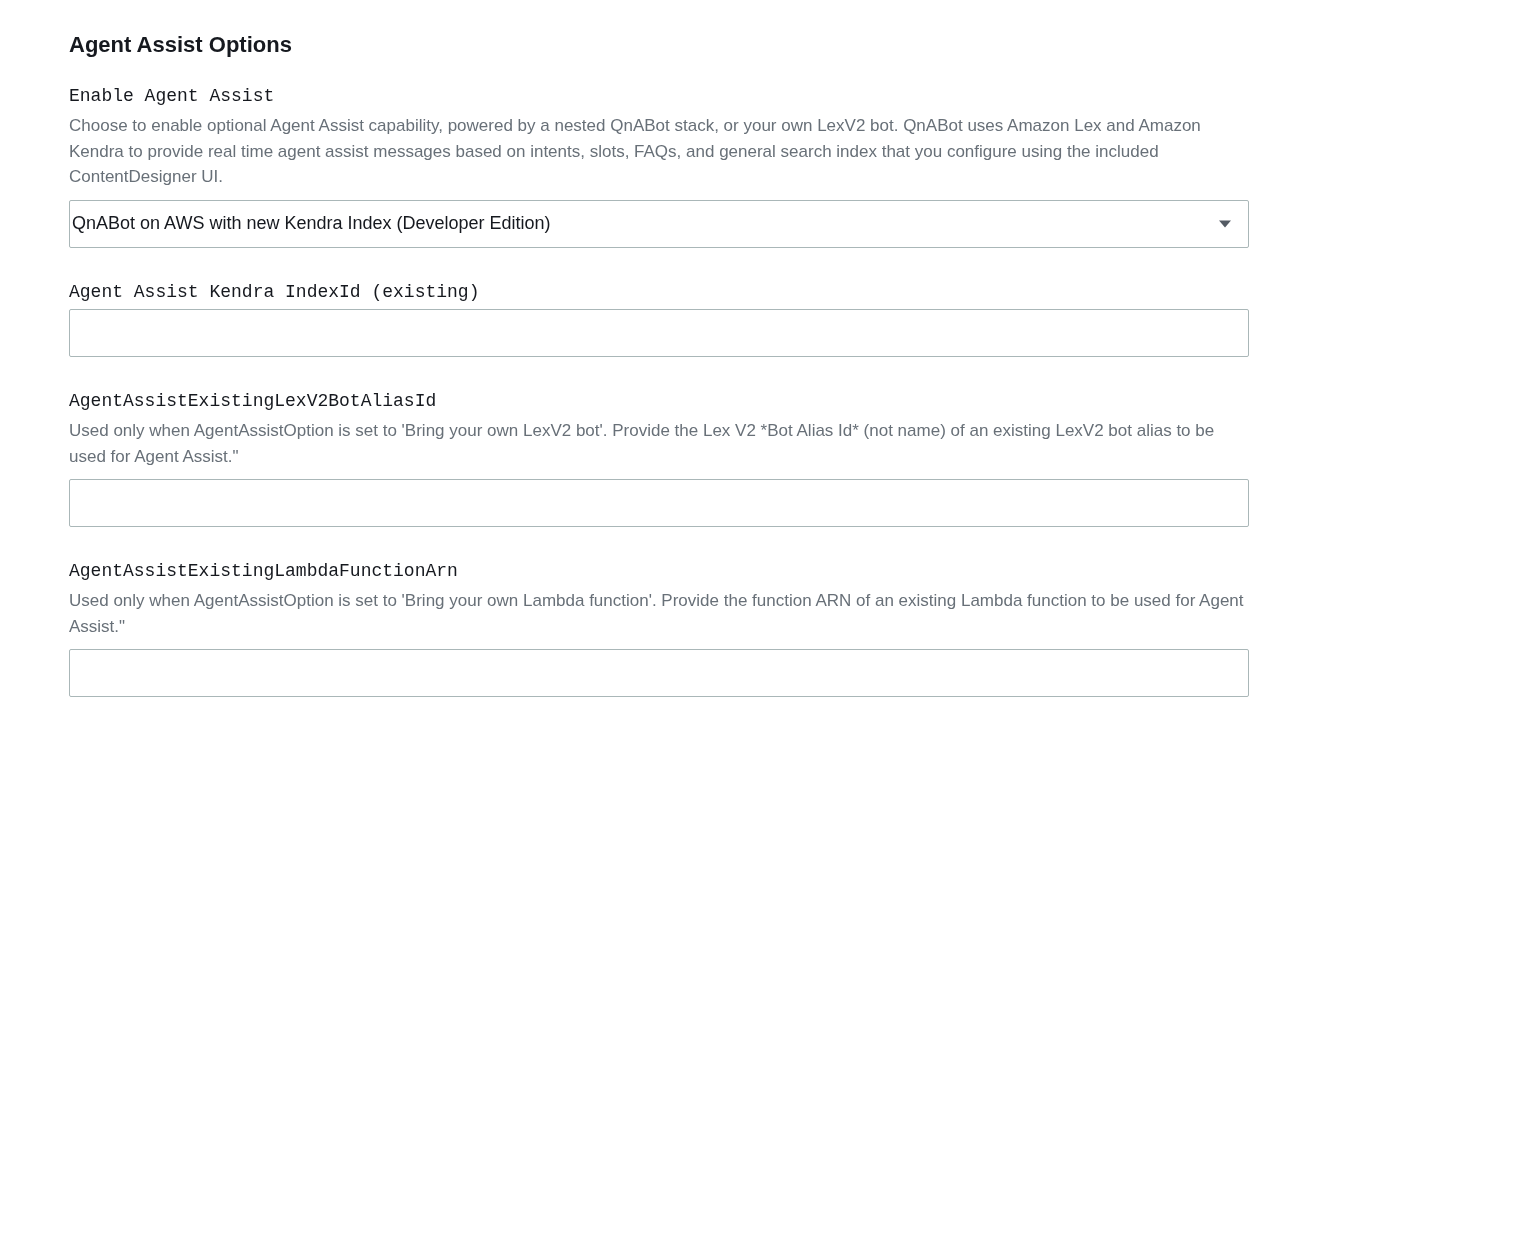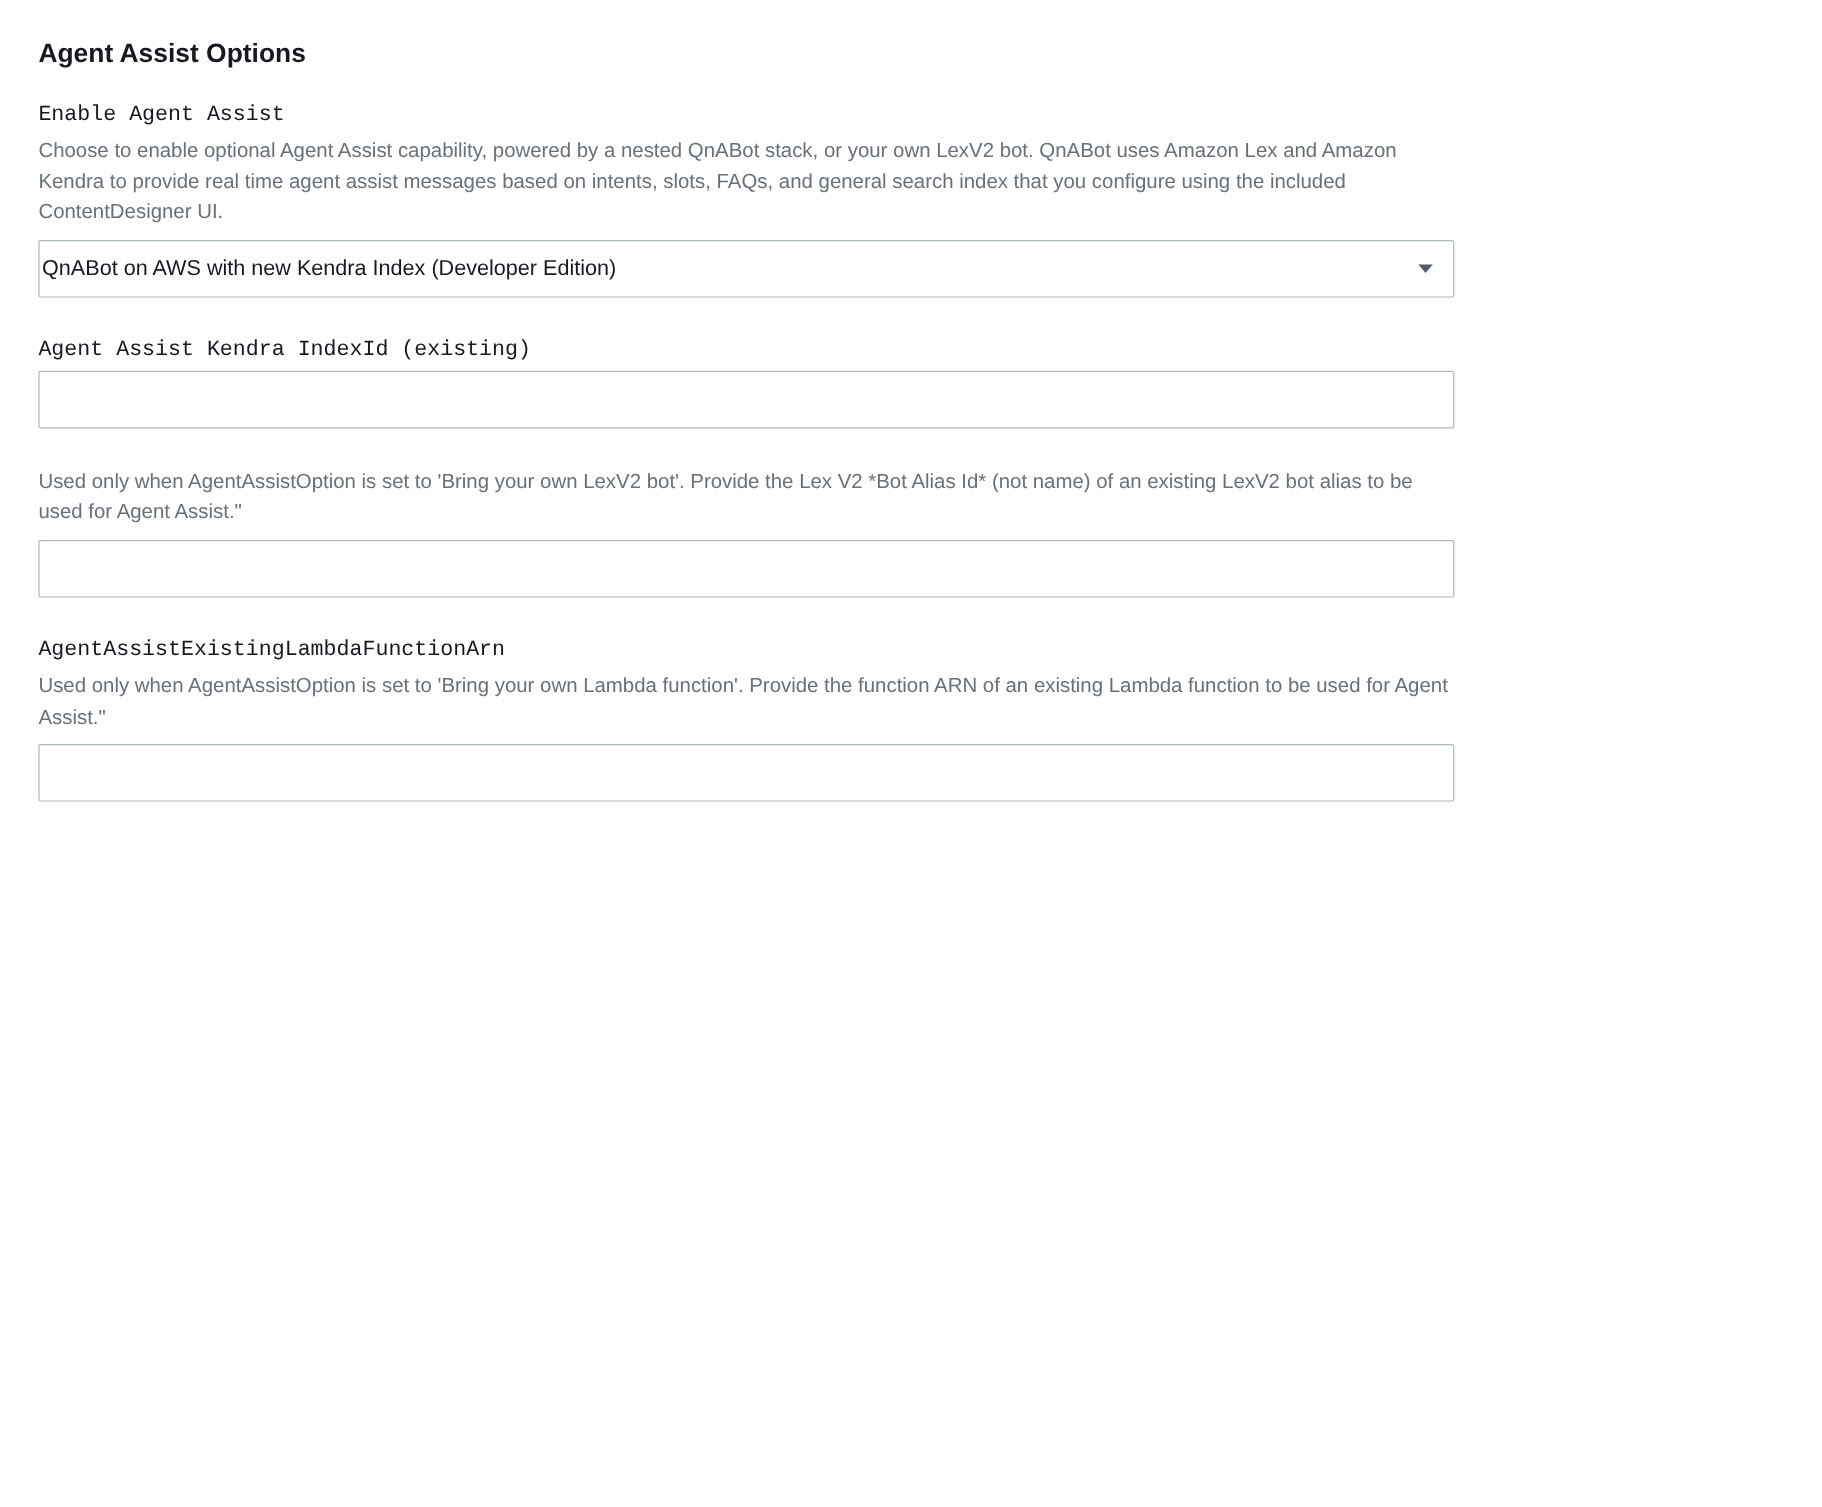--- a/index.html
+++ b/index.html
@@ -10,20 +10,21 @@
     body {
       font-family: "Amazon Ember", "Helvetica Neue", Helvetica, Arial, sans-serif;
       background: #ffffff;
       padding: 32px;
       color: #16191f;
       font-size: 14px;
       width: 1518px;
     }
     .container {
       max-width: 1180px;
+      margin-left: 37px;
     }
     .section-title {
       font-size: 22px;
       font-weight: 700;
       color: #16191f;
       margin-bottom: 26px;
     }
     .field {
       margin-bottom: 32px;
     }
@@ -103,20 +104,21 @@
     </div>
   </div>
 
   <div class="field">
     <div class="field-label">Agent Assist Kendra IndexId (existing)</div>
     <input type="text" class="text-input" value="" style="">
   </div>
 
 
   <div class="field">
+    <div class="field-label">AgentAssistExistingLexV2BotAliasId</div>
     <div class="field-description">Used only when AgentAssistOption is set to 'Bring your own LexV2 bot'. Provide the Lex V2 *Bot Alias Id* (not name) of an existing LexV2 bot alias to be used for Agent Assist."</div>
     <input type="text" class="text-input" value="" style="">
   </div>
 
   <div class="field">
     <div class="field-label">AgentAssistExistingLambdaFunctionArn</div>
     <div class="field-description">Used only when AgentAssistOption is set to 'Bring your own Lambda function'. Provide the function ARN of an existing Lambda function to be used for Agent Assist."</div>
     <input type="text" class="text-input" value="" style="">
   </div>
 </div>

